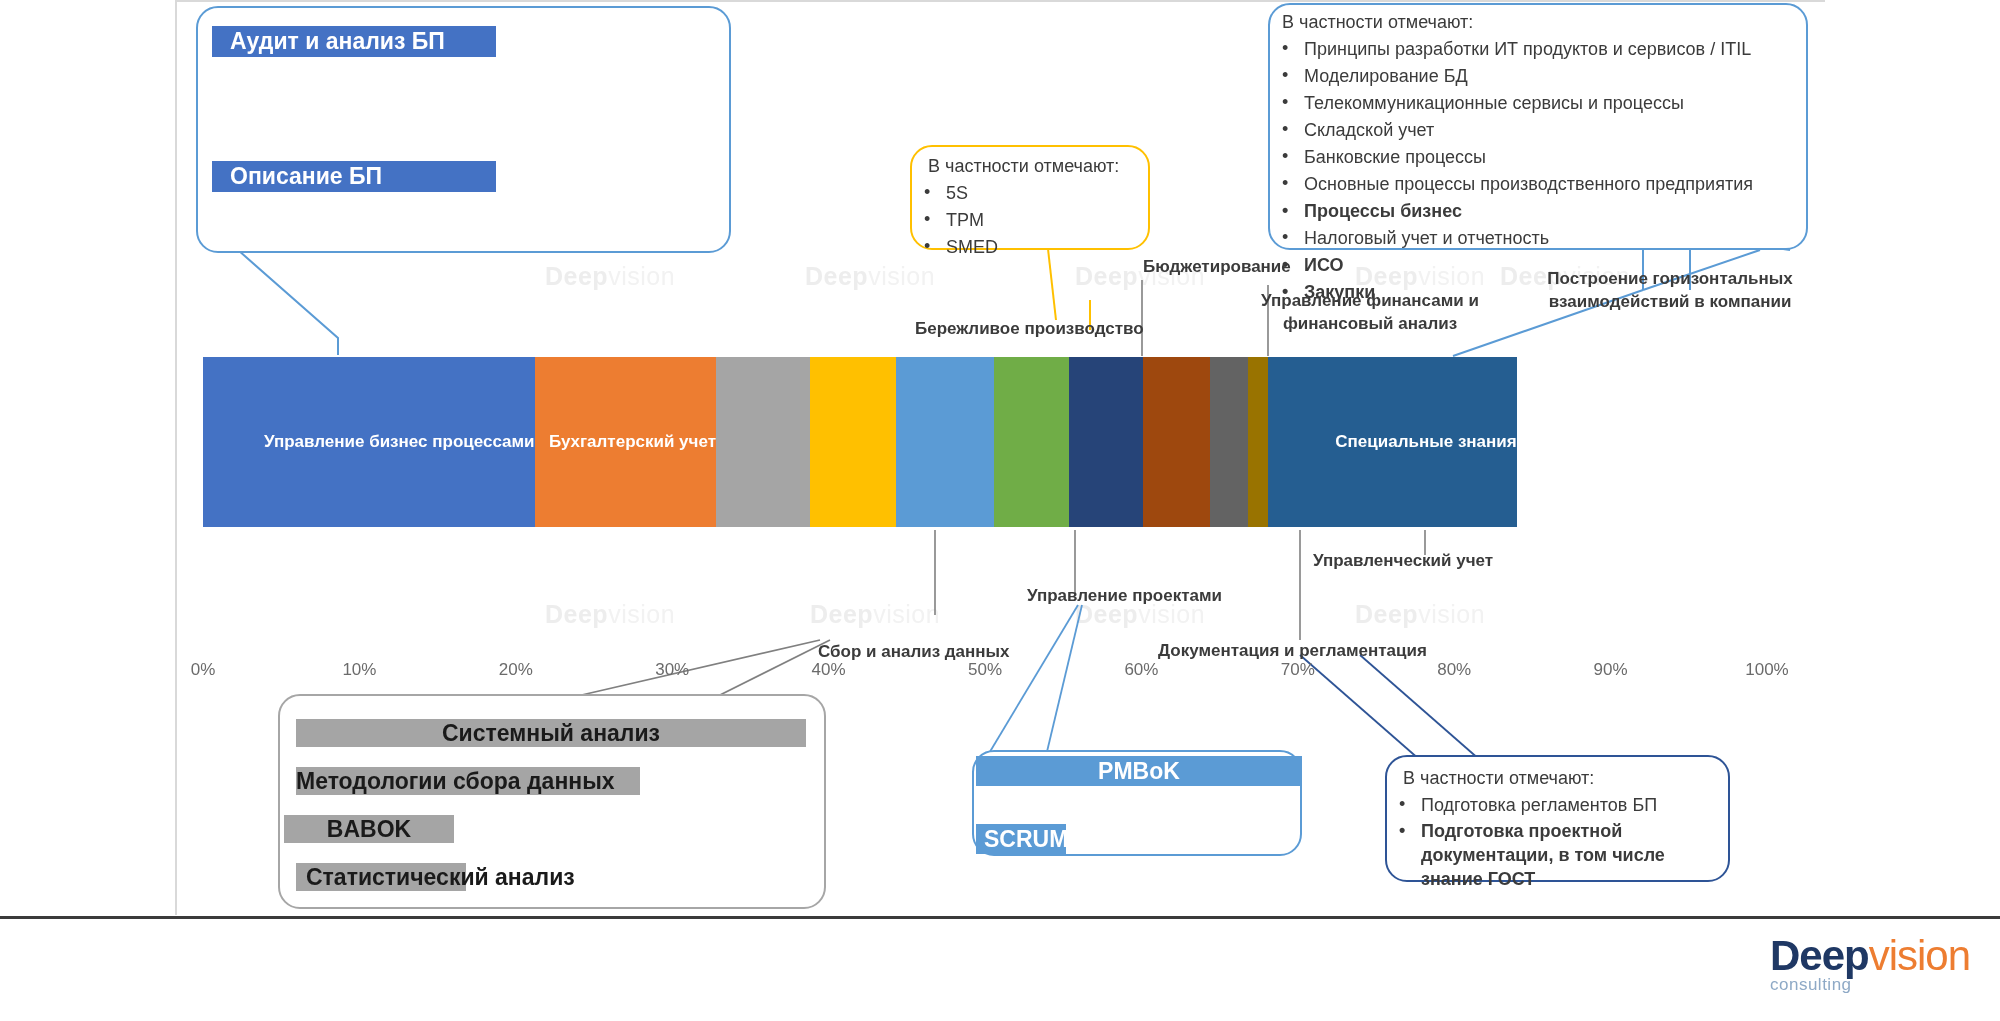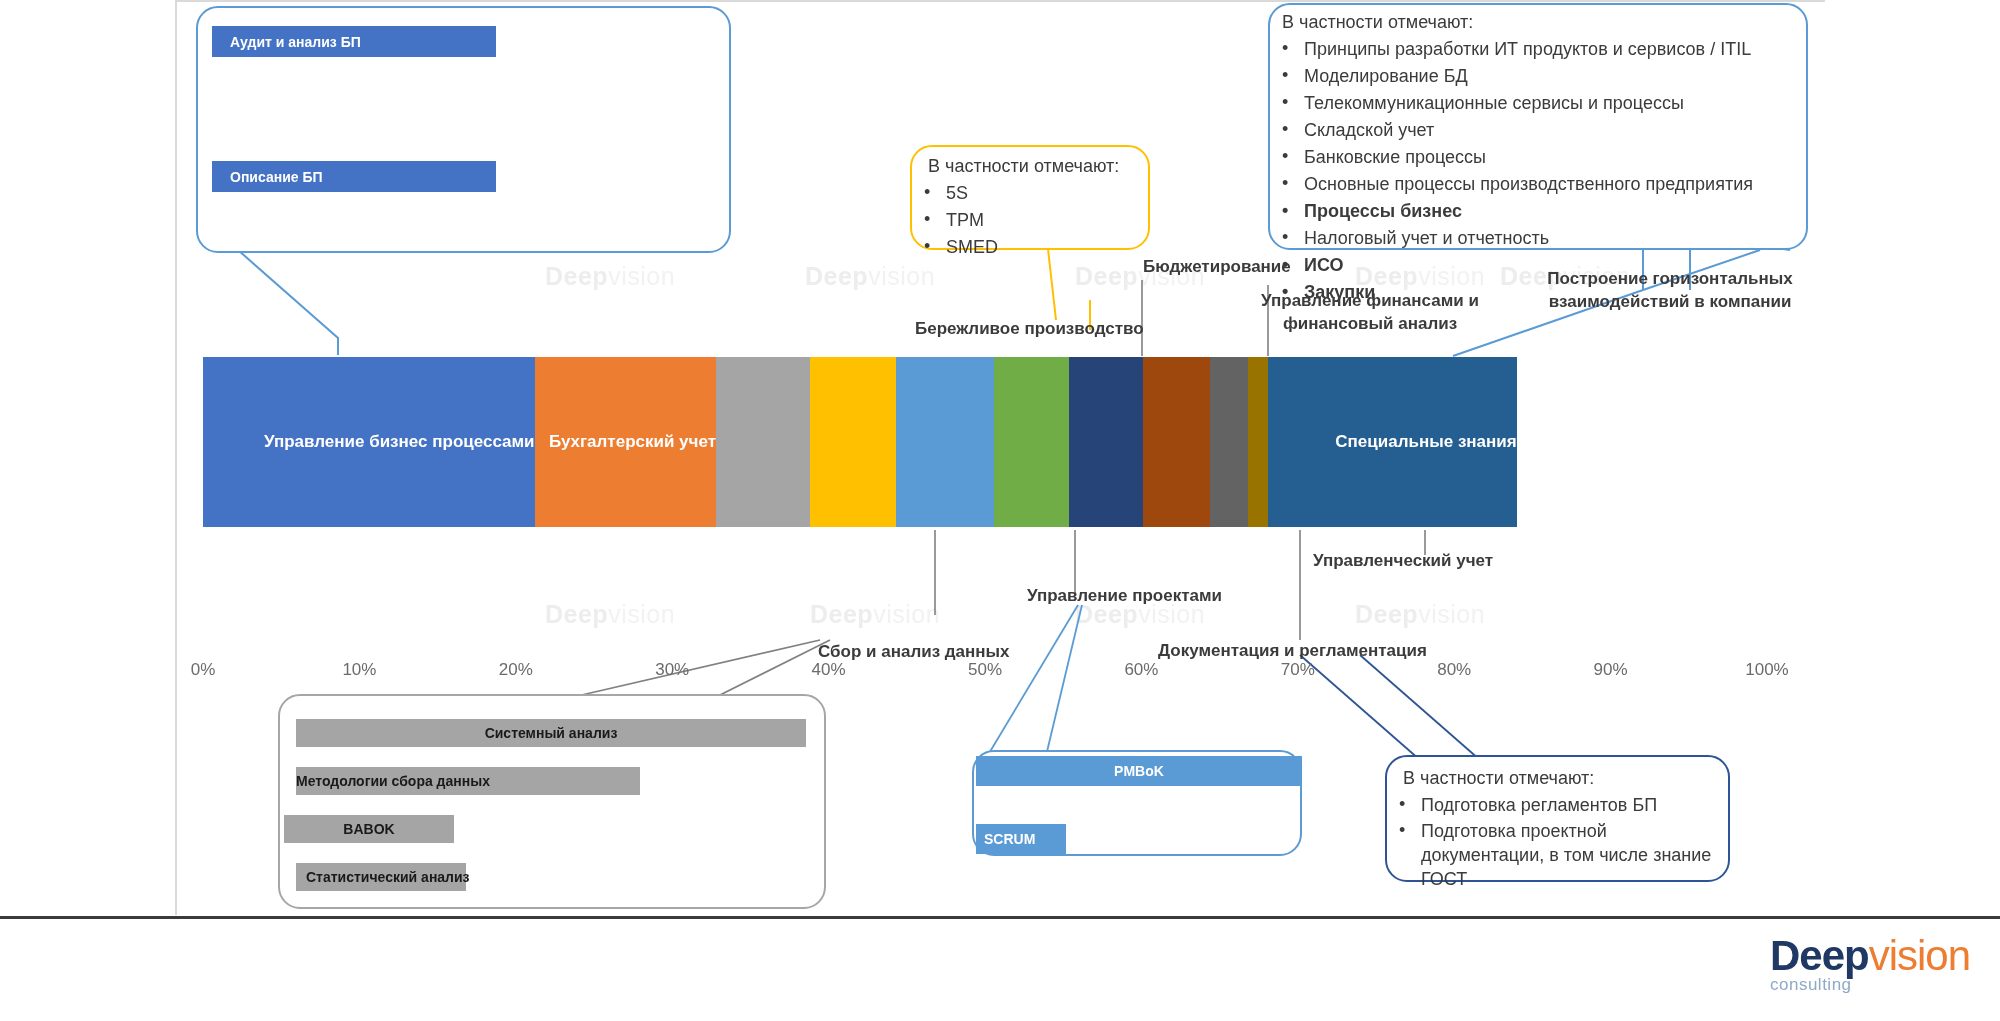--- a/index.html
+++ b/index.html
@@ -44,21 +44,21 @@
   .co-title{font-size:18px;color:#3b3b3b;line-height:1.25;}
   .co-list{list-style:none;margin:2px 0 0 0;padding:0;}
   .co-list li{font-size:18px;color:#3b3b3b;line-height:1.5;position:relative;padding-left:34px;white-space:nowrap;}
   .co-list li:before{content:"•";position:absolute;left:12px;top:-1px;font-size:18px;}
   .co-list li.b{font-weight:700;}
   .co-list li.wrap{white-space:normal;}
 
   
   .minibar{position:absolute;display:flex;align-items:center;}
   .minibar .fill{position:absolute;left:0;top:0;bottom:0;}
-  .minibar .txt{position:relative;z-index:2;font-size:14px;font-weight:700;white-space:nowrap;}
+  .minibar .txt{position:relative;z-index:2;font-size:23px;font-weight:700;white-space:nowrap;}
   .minibar.blue .fill{background:#4472c4;}
   .minibar.blue .txt{color:#ffffff;}
   .minibar.blue.dark .txt{color:#1a1a1a;}
   .minibar.gray .fill{background:#a5a5a5;}
   .minibar.gray .txt{color:#1a1a1a;}
   .minibar.lblue .fill{background:#5b9bd5;}
   .minibar.lblue .txt{color:#ffffff;}
 
   
   #leaders{position:absolute;left:0;top:0;width:2000px;height:1021px;pointer-events:none;}
@@ -238,21 +238,21 @@
     <div class="minibar lblue" style="left:2px;top:72px;width:90px;height:30px;">
       <div class="fill" style="width:90px;"></div>
       <div class="txt" style="margin-left:8px;">SCRUM</div>
     </div>
   </div>
 
   <div class="callout navy" style="left:1385px;top:755px;width:345px;height:127px;">
     <div class="co-title" style="margin:10px 0 0 16px;">В частности отмечают:</div>
     <ul class="co-list">
       <li>Подготовка регламентов БП</li>
-      <li class="wrap" style="padding-right:0;line-height:1.35;">Подготовка проектной документации, в том числе знание ГОСТ</li>
+      <li class="wrap" style="padding-right:0;line-height:1.35;font-weight:bold;">Подготовка проектной документации, в том числе знание ГОСТ</li>
     </ul>
   </div>
 
   <div id="logo">
     <div class="l1"><span class="deep">Deep</span><span class="vision">vision</span></div>
     <div class="l2">consulting</div>
   </div>
 
 </div>
 

